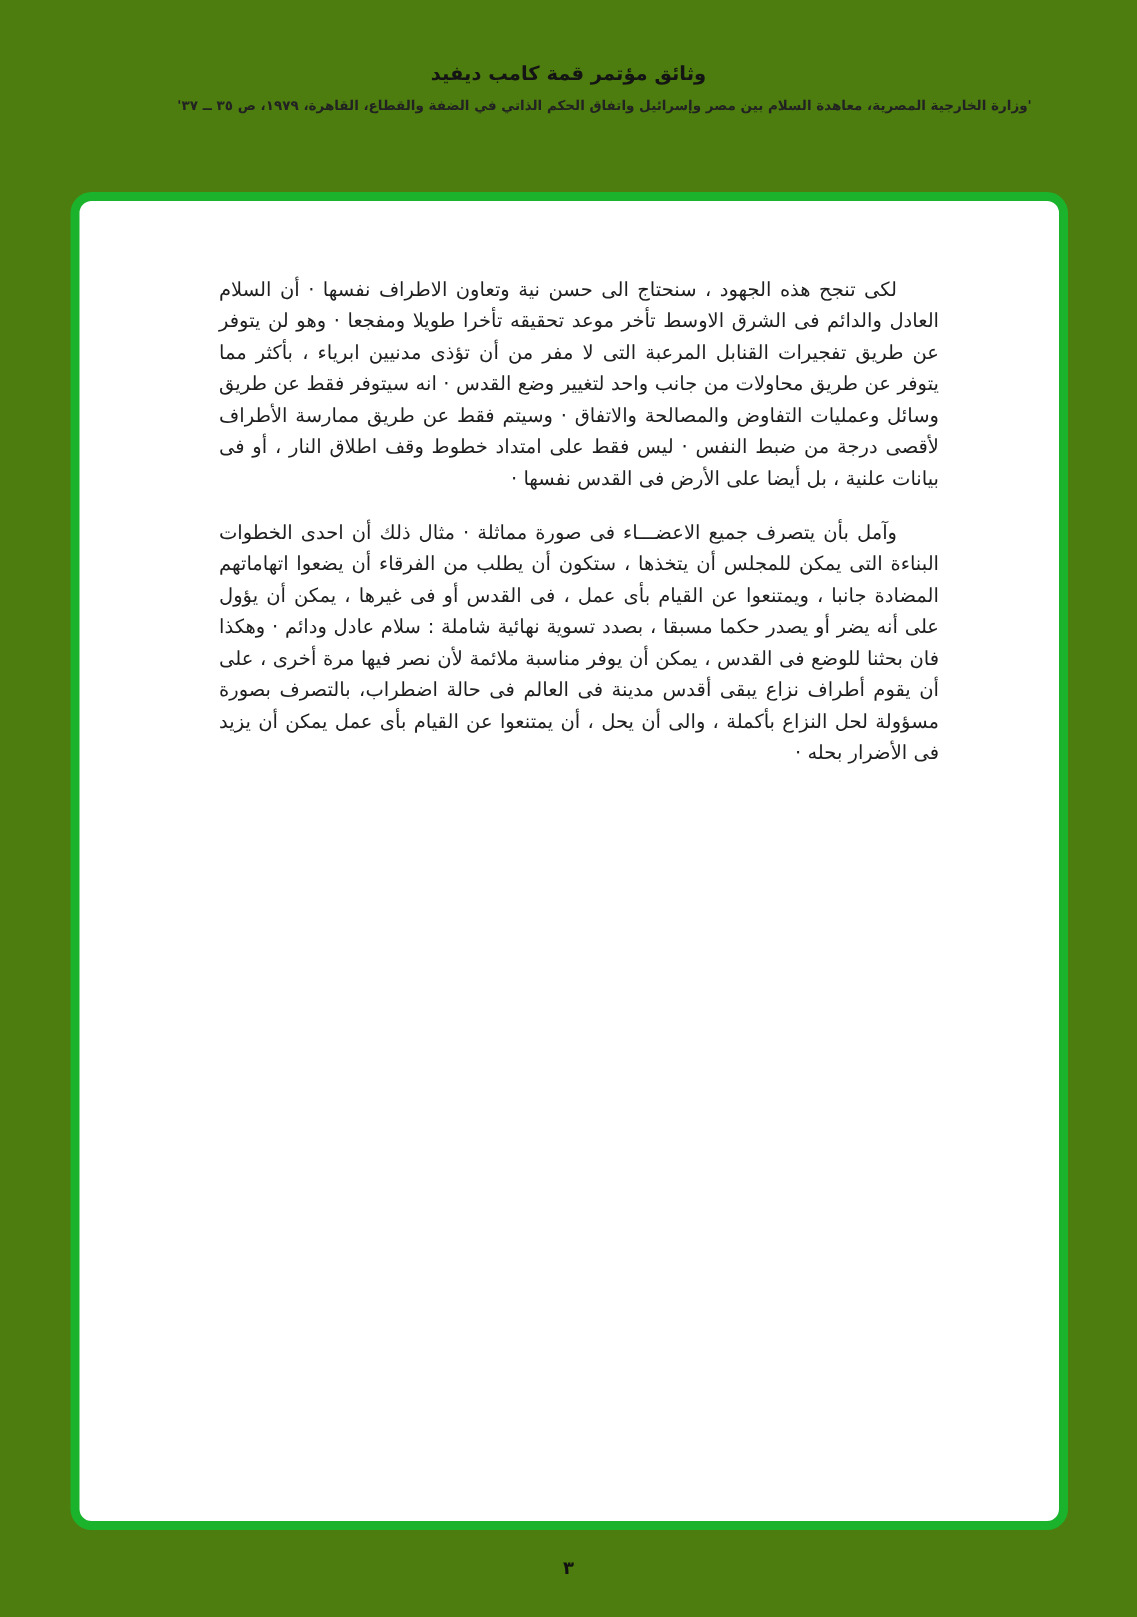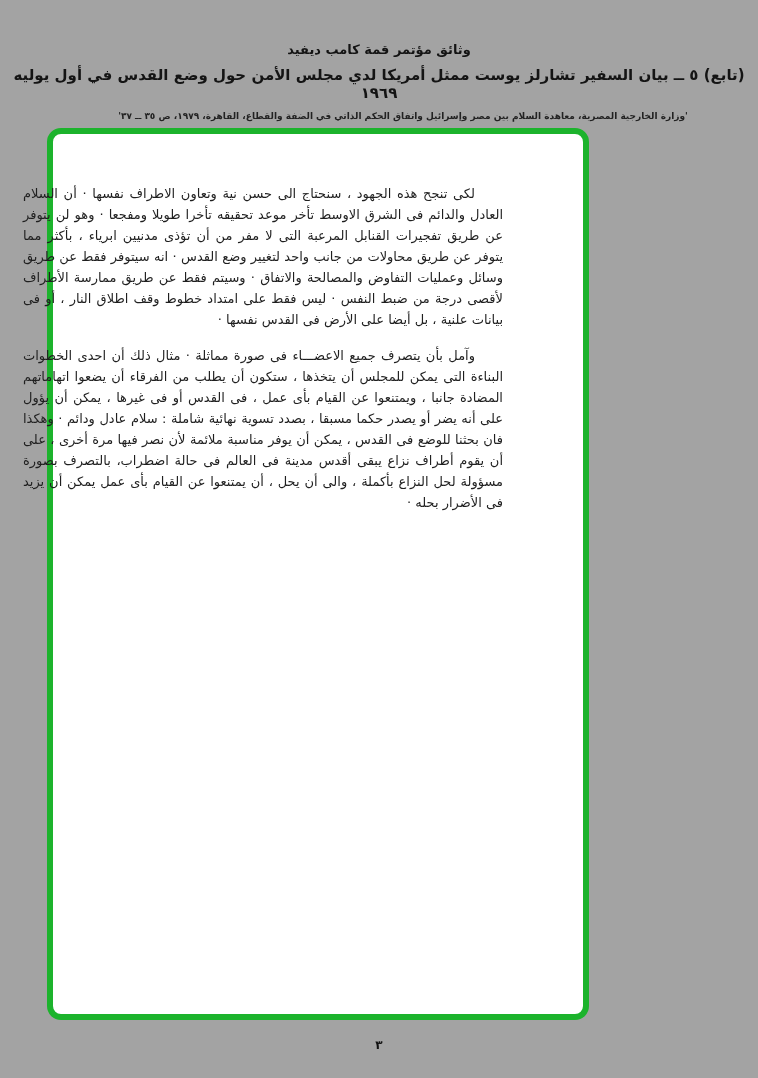--- a/index.html
+++ b/index.html
@@ -1,20 +1,20 @@
 <!DOCTYPE html>
 <html lang="ar" dir="rtl"><head>
 <meta charset="utf-8">
 <style>
   html, body { margin: 0; padding: 0; background: #ffffff; }
   .page {
     position: relative;
     width: 758px;
     height: 1078px;
-    background: #a3a3a3;
+    background: #4d7c0f;
     font-family: "DejaVu Sans", sans-serif;
     direction: rtl;
     color: #1a1a1a;
     overflow: hidden;
   }
   .header {
     position: absolute;
     top: 42px;
     left: 0;
     right: 0;
@@ -35,21 +35,21 @@
     font-size: 9px;
     font-weight: bold;
     margin-top: 9px;
     color: #222222;
     margin-left: 48px;
   }
   .green-box {
     position: absolute;
     left: 47px;
     top: 128px;
-    width: 542px;
+    width: 665px;
     height: 892px;
     box-sizing: border-box;
     border: 6px solid #1cb32c;
     border-radius: 14px;
     background: #ffffff;
     padding-left: 27px;
   }
   .body-text {
     position: absolute;
     top: 49px;
@@ -75,21 +75,20 @@
     color: #111111;
   }
 </style>
 </head>
 <body>
 
 <div class="page">
 
   <div class="header">
     <div class="title">وثائق مؤتمر قمة كامب ديفيد</div>
-    <div class="subtitle">(تابع) ٥ ــ بيان السفير تشارلز يوست ممثل أمريكا لدي مجلس الأمن حول وضع القدس في أول يوليه ١٩٦٩</div>
     <div class="citation">'وزارة الخارجية المصرية، معاهدة السلام بين مصر وإسرائيل واتفاق الحكم الذاتي في الضفة والقطاع، القاهرة، ١٩٧٩، ص ٣٥ ــ ٣٧'</div>
   </div>
 
   <div class="green-box">
     <div class="body-text">
       <p>لكى تنجح هذه الجهود ، سنحتاج الى حسن نية وتعاون الاطراف نفسها · أن السلام العادل والدائم فى الشرق الاوسط تأخر موعد تحقيقه تأخرا طويلا ومفجعا · وهو لن يتوفر عن طريق تفجيرات القنابل المرعبة التى لا مفر من أن تؤذى مدنيين ابرياء ، بأكثر مما يتوفر عن طريق محاولات من جانب واحد لتغيير وضع القدس · انه سيتوفر فقط عن طريق وسائل وعمليات التفاوض والمصالحة والاتفاق · وسيتم فقط عن طريق ممارسة الأطراف لأقصى درجة من ضبط النفس · ليس فقط على امتداد خطوط وقف اطلاق النار ، أو فى بيانات علنية ، بل أيضا على الأرض فى القدس نفسها ·</p>
       <p>وآمل بأن يتصرف جميع الاعضـــاء فى صورة مماثلة · مثال ذلك أن احدى الخطوات البناءة التى يمكن للمجلس أن يتخذها ، ستكون أن يطلب من الفرقاء أن يضعوا اتهاماتهم المضادة جانبا ، ويمتنعوا عن القيام بأى عمل ، فى القدس أو فى غيرها ، يمكن أن يؤول على أنه يضر أو يصدر حكما مسبقا ، بصدد تسوية نهائية شاملة : سلام عادل ودائم · وهكذا فان بحثنا للوضع فى القدس ، يمكن أن يوفر مناسبة ملائمة لأن نصر فيها مرة أخرى ، على أن يقوم أطراف نزاع يبقى أقدس مدينة فى العالم فى حالة اضطراب، بالتصرف بصورة مسؤولة لحل النزاع بأكملة ، والى أن يحل ، أن يمتنعوا عن القيام بأى عمل يمكن أن يزيد فى الأضرار بحله ·</p>
     </div>
   </div>
 

